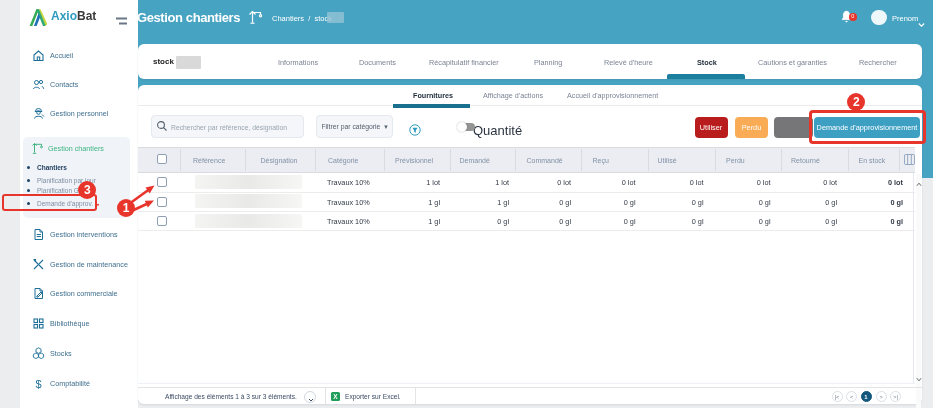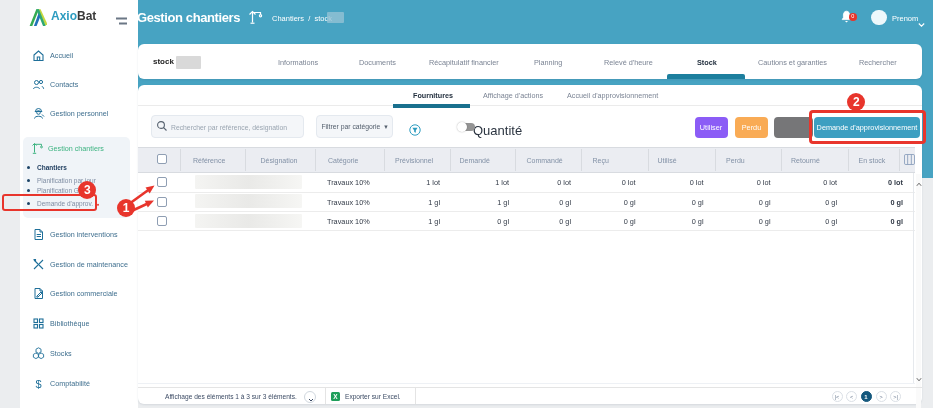--- a/index.html
+++ b/index.html
@@ -44,21 +44,21 @@
 
 #search { position:absolute; left:13px; top:30px; width:153px; height:22.5px; background:#f4f6f9; border:1px solid #e4e9ef; border-radius:4px; }
 #searchph { position:absolute; left:33px; top:38.5px; font-size:6.8px; color:#9aa5b1; }
 #filter { position:absolute; left:178px; top:30px; width:77px; height:22.5px; background:#f4f6f9; border:1px solid #e4e9ef; border-radius:4px; font-size:6.8px; color:#55606e; line-height:22px; text-align:center; }
 #funnel { position:absolute; left:271px; top:37px; }
 #qlabel { position:absolute; left:291px; top:38px; font-size:13px; color:#2b3440;margin-left:44px; }
 #toggle { position:absolute; left:320px; top:38px; width:16.7px; height:8.4px; background:#949494; border-radius:4.2px; }
 #toggle:before { content:""; position:absolute; left:-1px; top:-0.8px; width:10px; height:10px; background:#fff; border-radius:50%; box-shadow:0 0 1.5px rgba(0,0,0,0.35); }
 #mlabel { position:absolute; left:339px; top:38px; font-size:7.4px; color:#2b3440;margin-top:38px; }
 .btn { position:absolute; top:31.5px; height:21px; border-radius:4px; color:#fff; font-size:7.3px; text-align:center; line-height:21px; }
-#b1 { left:556.5px; width:33px; background:#8b5cf6; }
+#b1 { left:556.5px; width:33px; background:#b91c1c; }
 #b2 { left:597px; width:33px; background:#f9ab55; }
 #b3 { left:635.5px; width:33px; background:#767678;padding-left:39px; }
 #b4 { left:676px; width:106px; background:#3d9fc1; }
 
 #thead { position:absolute; left:0px; top:62px; width:777px; height:26px; background:#ebedf2; border-top:1px solid #d8dbe0; border-bottom:1px solid #d8dbe0; }
 .hsep { position:absolute; top:64px; width:1px; height:22px; background:#d8dbe0; }
 .hlbl { position:absolute; top:71.5px; font-size:7px; color:#8291a6; white-space:nowrap; }
 .rsep { position:absolute; left:0; width:777px; height:1px; background:#ececec; }
 .cbx { position:absolute; left:18.5px; width:10px; height:10px; border:1px solid #8f9eb3; border-radius:2px; background:#fff; }
 .val { position:absolute; font-size:7.3px; color:#323a47; white-space:nowrap; }

